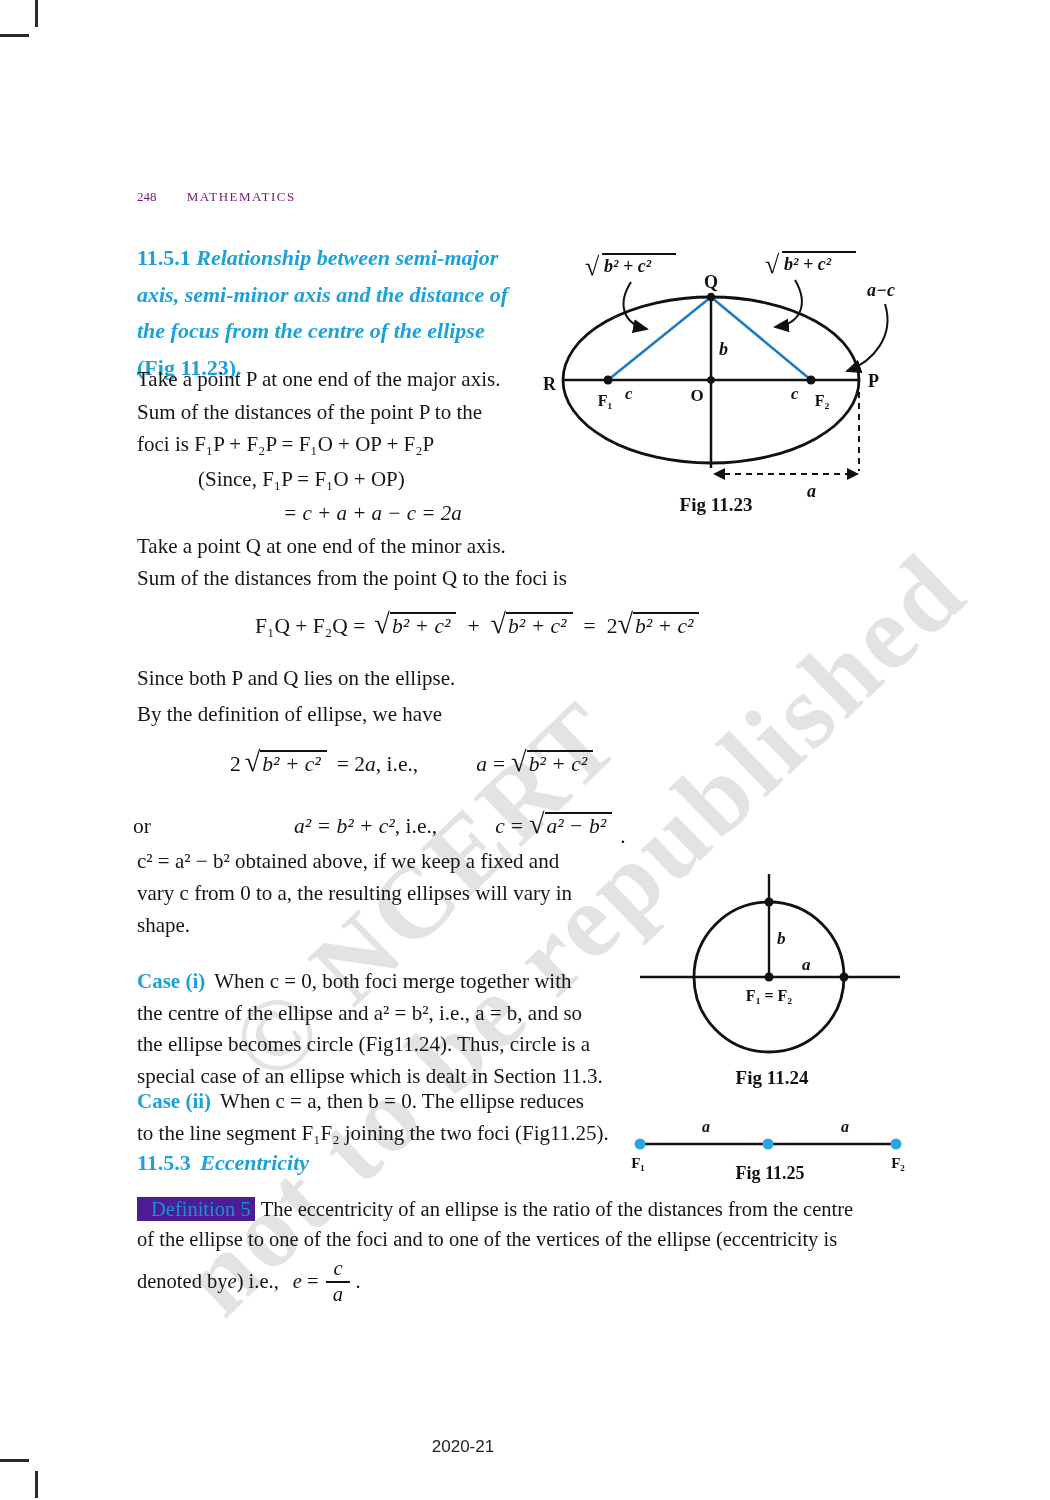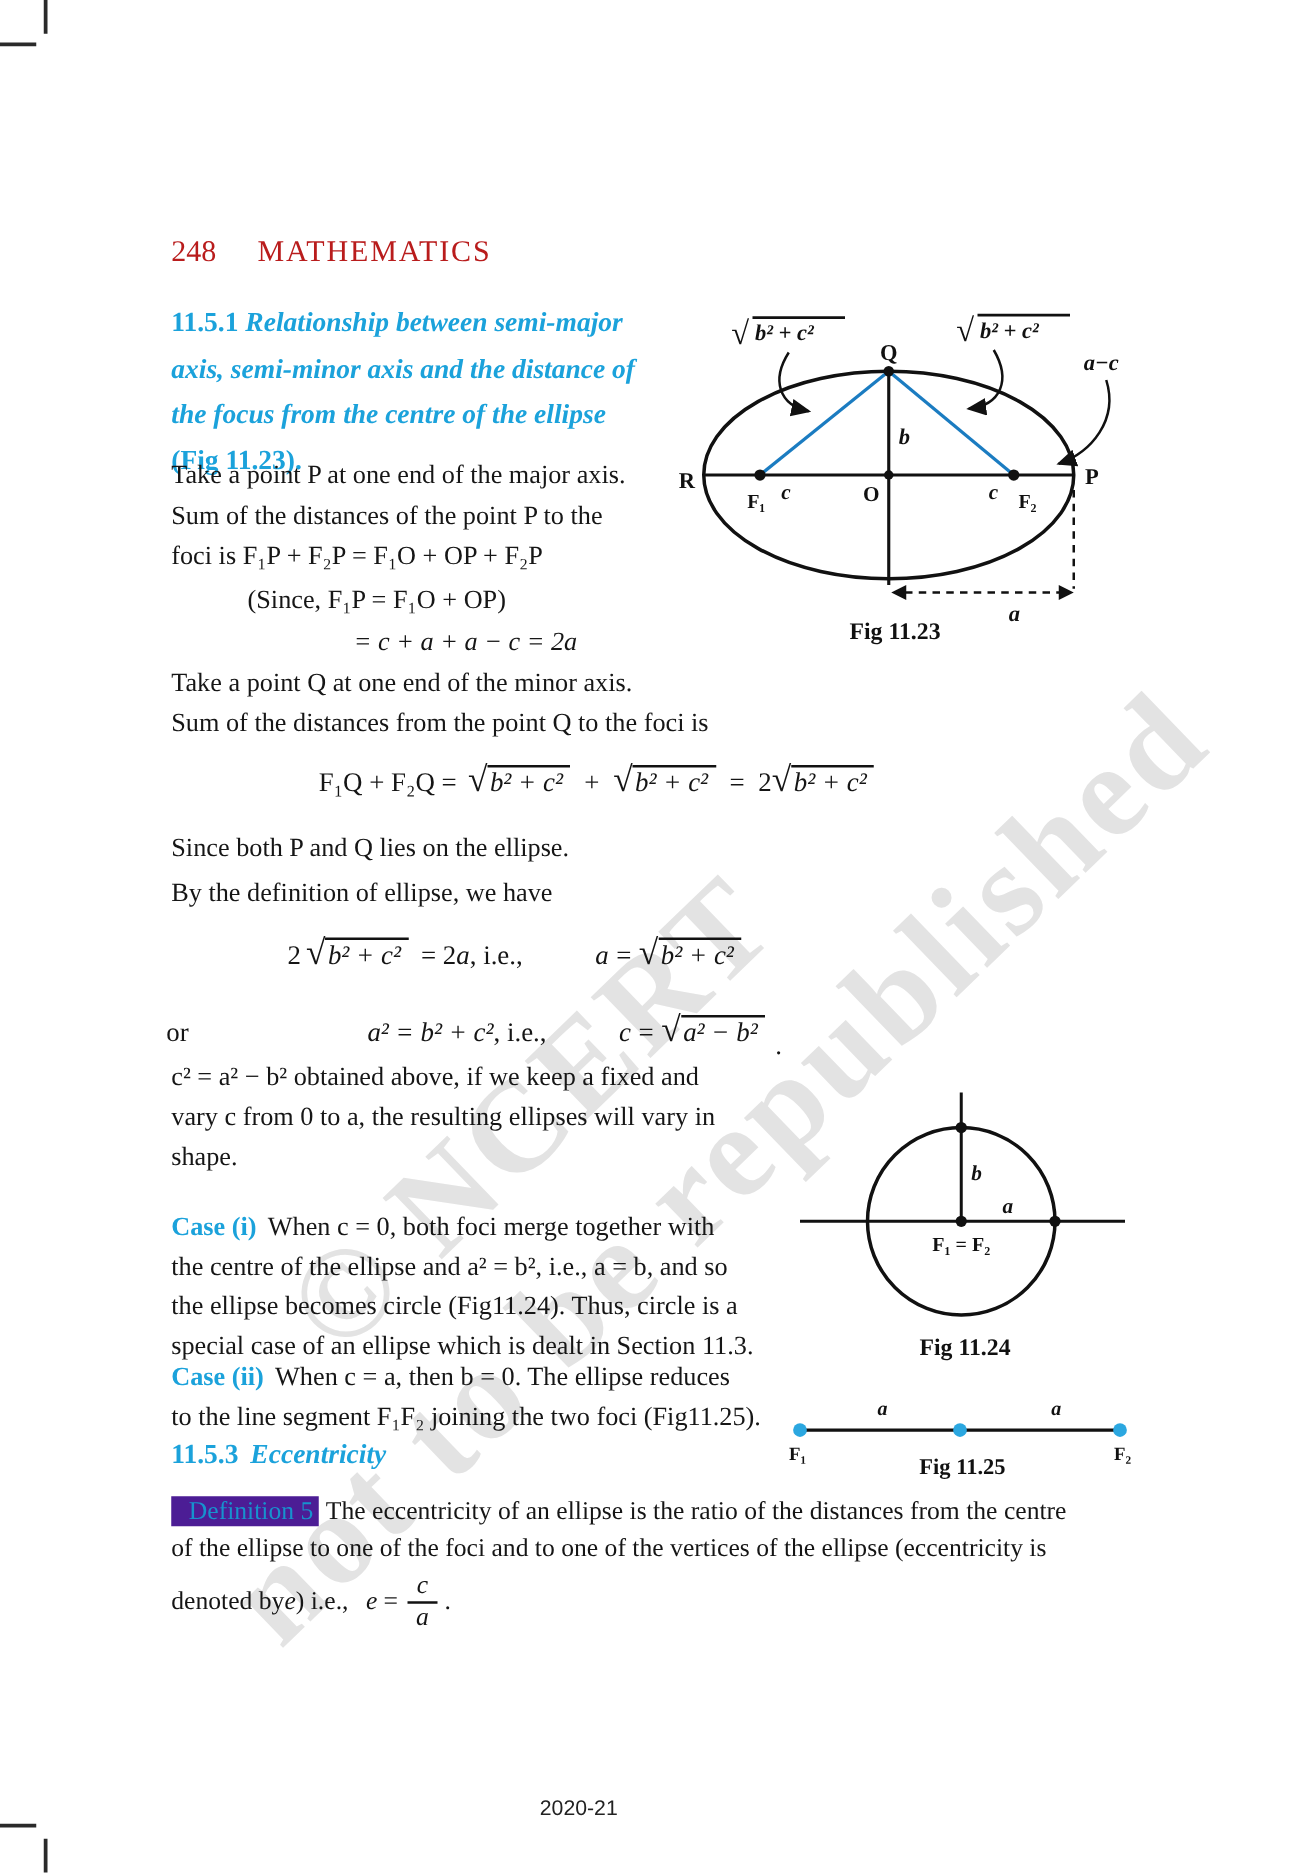--- a/index.html
+++ b/index.html
@@ -17,21 +17,21 @@
   .wm span{
     position:absolute;color:#e3e3e3;font-weight:bold;
     font-family:"Liberation Serif","DejaVu Serif",serif;
     white-space:nowrap;transform-origin:0 50%;transform:rotate(-44deg);
     letter-spacing:4px;z-index:0;line-height:1;
   }
   .wm .wm1{left:248px;top:1010px;font-size:104px;}
   .wm .wm2{left:200px;top:1242px;font-size:106px;}
   .content{position:relative;z-index:1;}
   
-  .header{position:absolute;left:137px;top:189px;font-size:24px;color:#b91c1c;}
+  .header{position:absolute;left:137px;top:189px;font-size:13px;color:#701a75;}
   .header .ptitle{margin-left:27px;letter-spacing:1.5px;}
   
   .blue{color:#1ba2db;}
   .h51{position:absolute;left:137px;top:240px;width:430px;font-size:22px;font-weight:bold;color:#1ba2db;}
   .h51 .hl{line-height:36.5px;white-space:nowrap;}
   .hit{font-style:italic;}
   .hnum{font-style:normal;}
   
   .body{font-size:21px;line-height:32px;color:#161616;}
   .body .ln{white-space:nowrap;}

